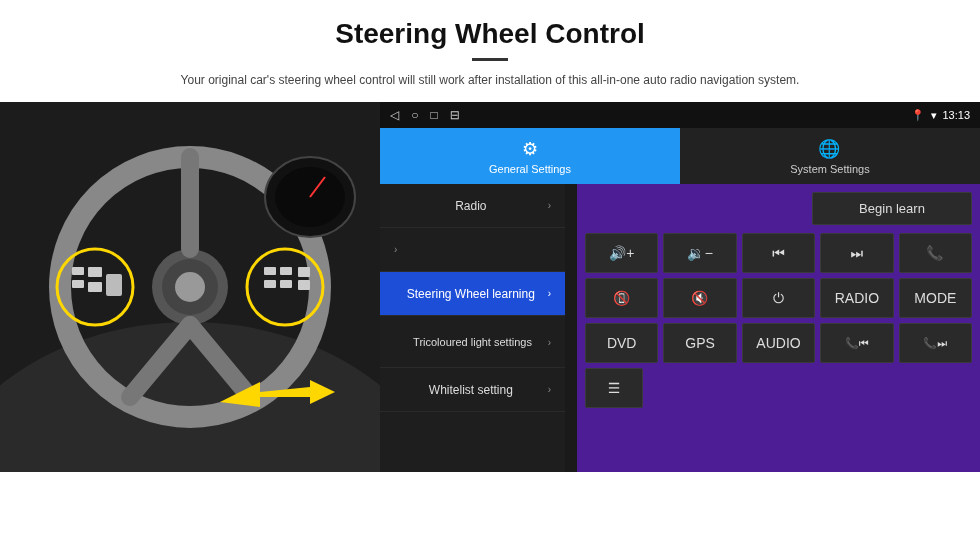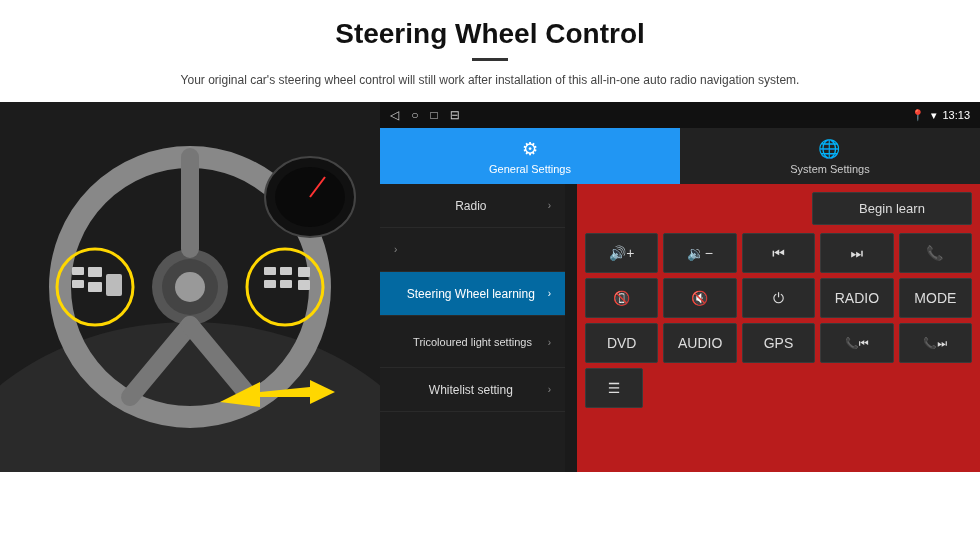--- a/index.html
+++ b/index.html
@@ -130,32 +130,32 @@
       align-items: center;
       justify-content: space-between;
       padding: 0 14px;
       height: 44px;
       color: #ddd;
       font-size: 12px;
       cursor: pointer;
       border-bottom: 1px solid #2a2a2a;
     }
     .menu-item.active {
-      background: #0369a1;
+      background: #1d4ed8;
       color: #fff;
       justify-content: flex-end;
     }
     .menu-item-text { flex: 1; text-align: center; }
     .chevron { font-size: 10px; color: #888; }
     .menu-item.active .chevron { color: #fff; }
 
     
     .right-panel {
       flex: 1;
-      background: #b91c1c;
+      background: #4c1d95;
       padding: 8px;
       display: flex;
       flex-direction: column;
       gap: 6px;
     }
 
     
     .begin-learn-row {
       display: flex;
       justify-content: flex-end;
@@ -368,24 +368,24 @@
             <button class="ctrl-btn">
               <span>MODE</span>
             </button>
           </div>
 
           <div class="control-row">
             <button class="ctrl-btn">
               <span>DVD</span>
             </button>
             <button class="ctrl-btn">
+              <span>GPS</span>
+            </button>
+            <button class="ctrl-btn">
               <span>AUDIO</span>
-            </button>
-            <button class="ctrl-btn">
-              <span>GPS</span>
             </button>
             <button class="ctrl-btn">
               <span style="font-size:11px;">📞⏮</span>
             </button>
             <button class="ctrl-btn">
               <span style="font-size:11px;">📞⏭</span>
             </button>
           </div>
 
           <div class="control-row">

